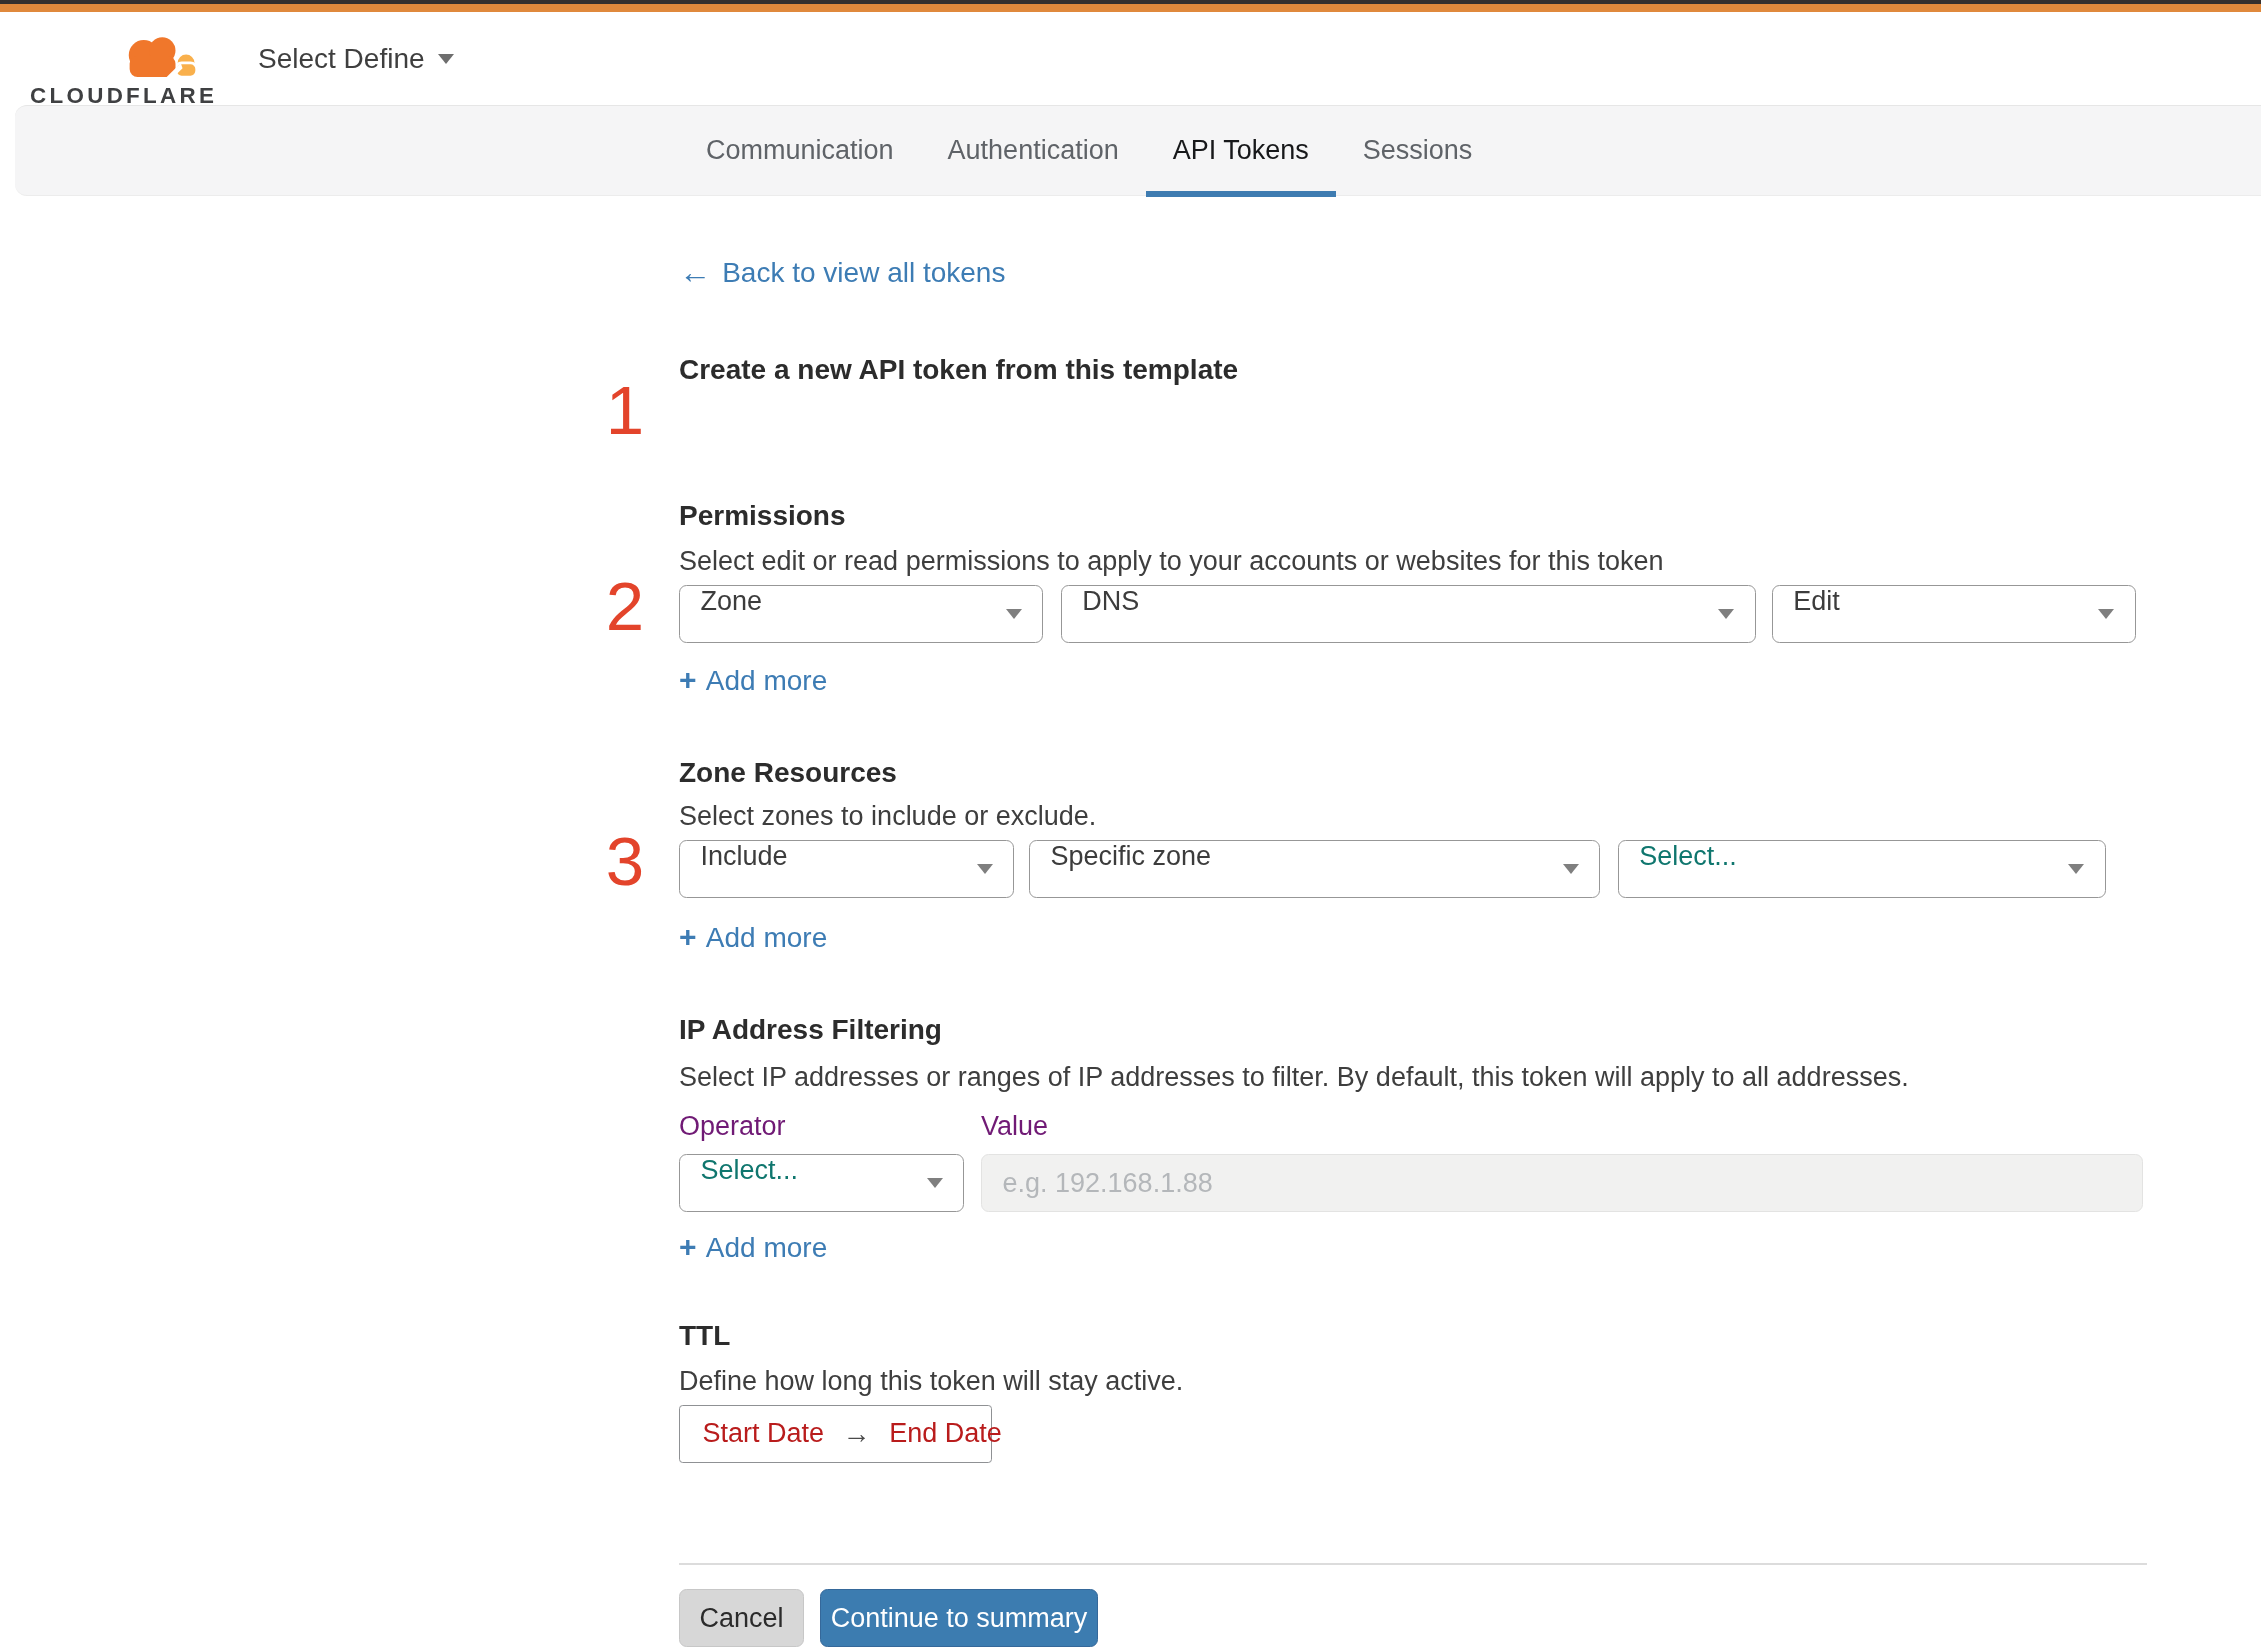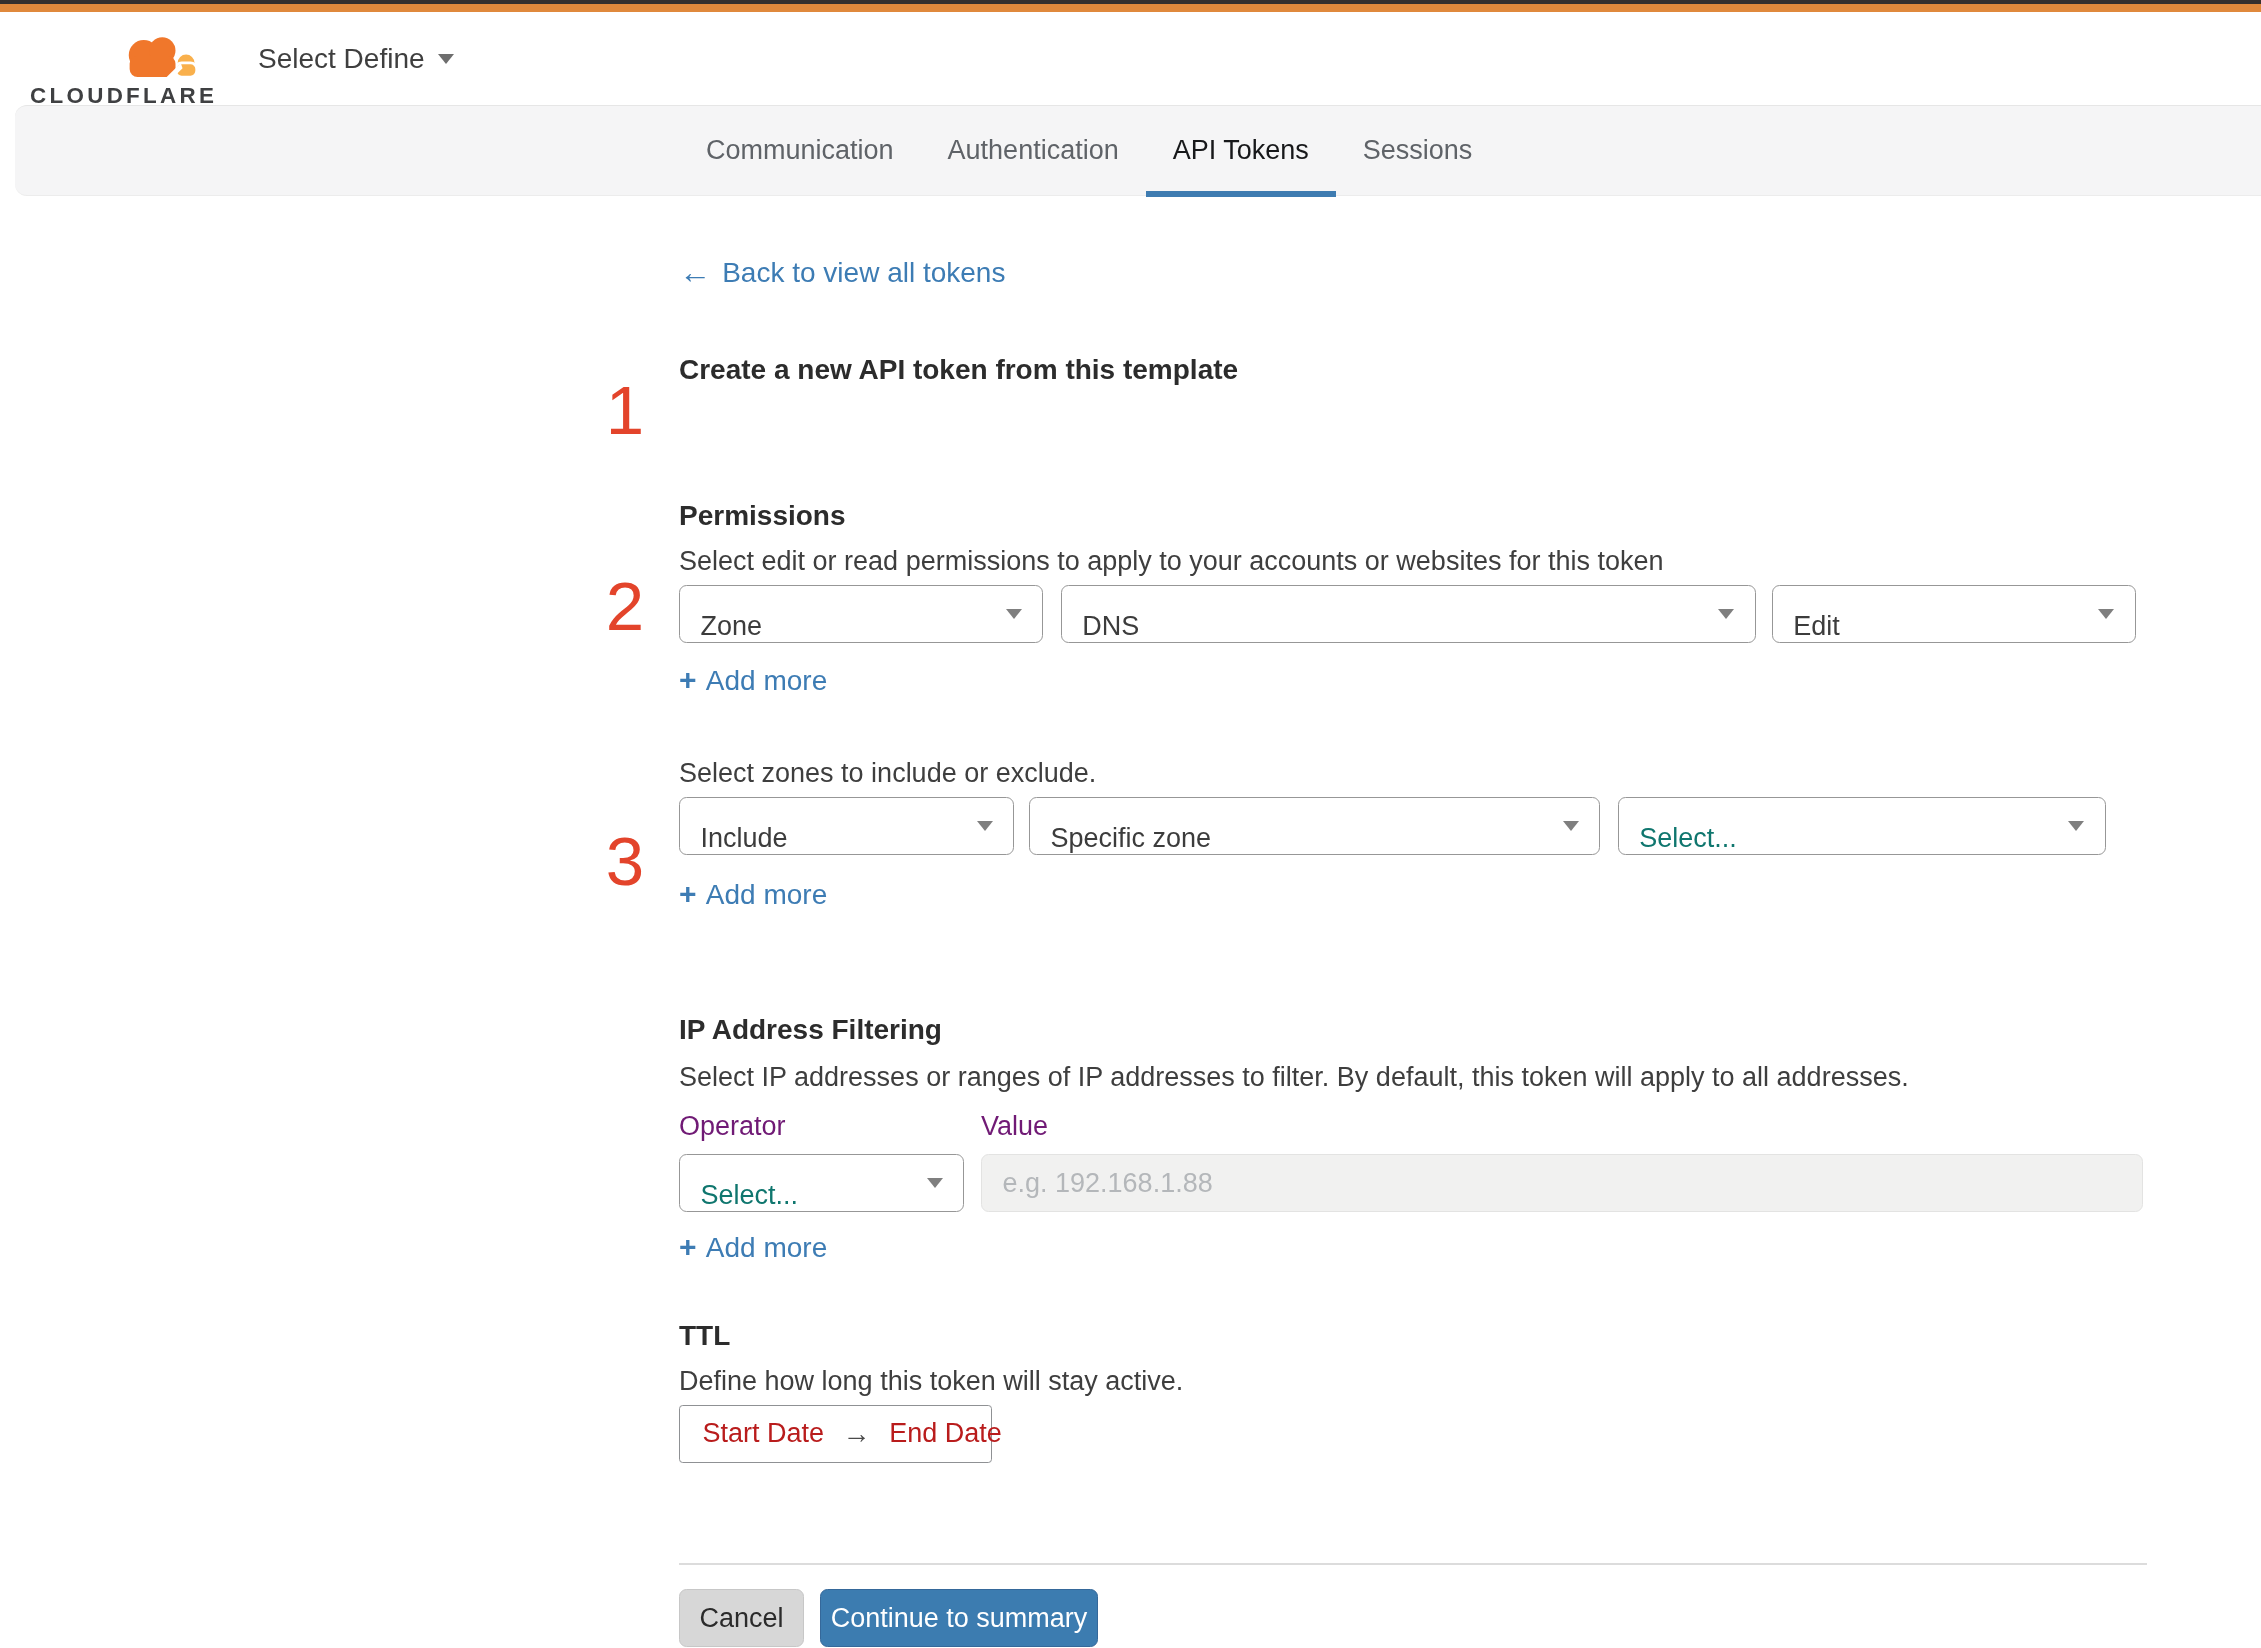--- a/index.html
+++ b/index.html
@@ -69,21 +69,21 @@
     color: var(--marker-red, #e3442b);
   }
 
   .sec-title { font-size: 28px; line-height: 32px; font-weight: 700; color: #2c2c2c; }
   .sec-desc  { font-size: 27px; line-height: 32px; color: #3e3e3e; }
 
   .row { display: flex; }
 
   .dropdown {
     position: relative; height: 58px; border: 1.9px solid #979797; border-radius: 7.5px;
-    background: #fff; display: flex; align-items: flex-end;
+    background: #fff; display: flex; align-items: flex-start;
     padding: 0 52px 0 20.5px; font-size: 27px; color: #3c3c3c; cursor: pointer;
     white-space: nowrap; overflow: hidden;
   }
   .dropdown .dd-caret {
     position: absolute; right: 20.5px; top: 50%; margin-top: -4.7px;
     width: 0; height: 0;
     border-left: 8.4px solid transparent; border-right: 8.4px solid transparent;
     border-top: 10.3px solid #7f7f7f;
   }
   .dropdown.placeholder { color: #0f766e; }
@@ -219,20 +219,21 @@
         <span class="dd-caret"></span>
       </div>
     </div>
     <div class="add-more">
       <span class="plus">+</span>
       <span class="lbl">Add more</span>
     </div>
   </div>
 
   <div class="abs content-left sec-zone">
+    <div class="sec-title">Zone Resources</div>
     <div class="sec-desc">Select zones to include or exclude.</div>
     <div class="row">
       <div class="dropdown dd-zone-mode">
         <span>Include</span>
         <span class="dd-caret"></span>
       </div>
       <div class="dropdown dd-zone-type">
         <span>Specific zone</span>
         <span class="dd-caret"></span>
       </div>

